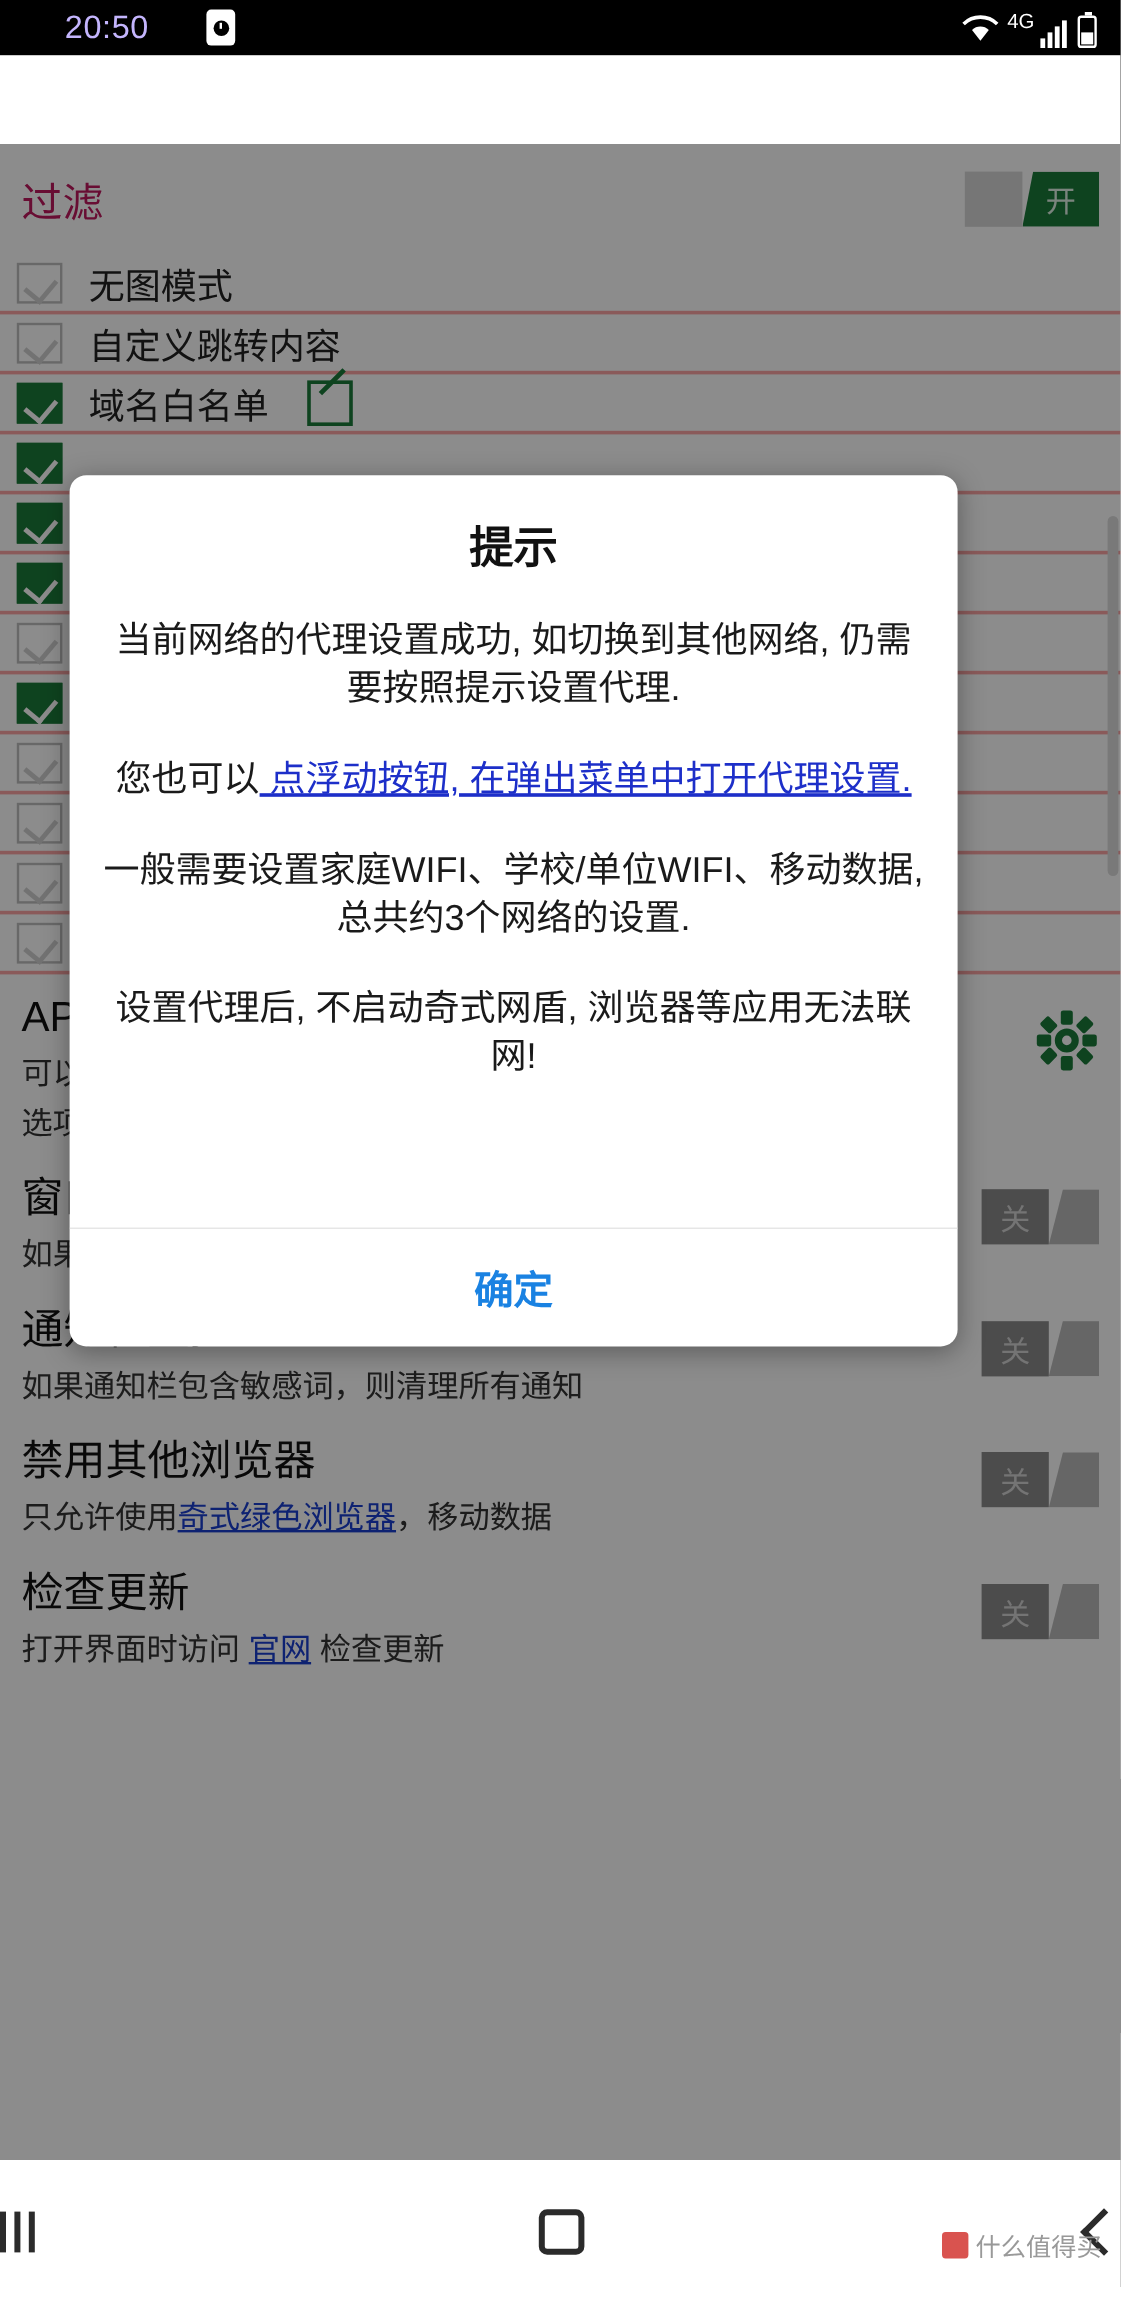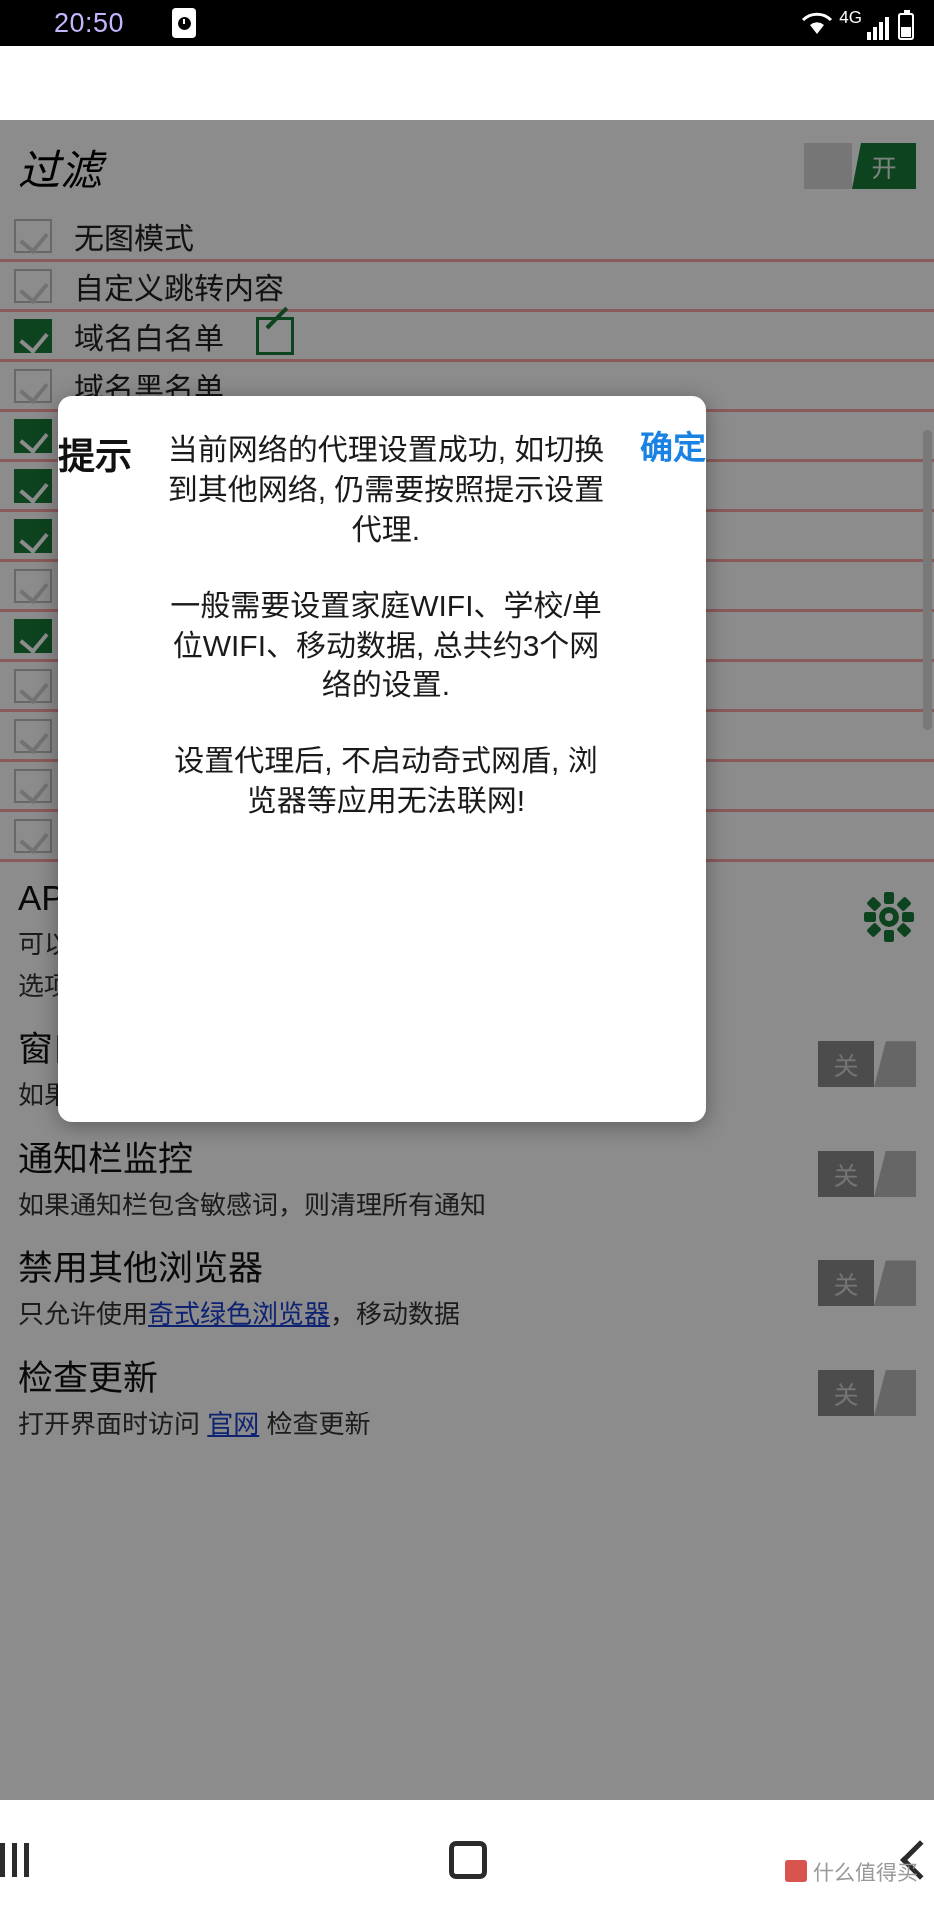--- a/index.html
+++ b/index.html
@@ -91,21 +91,21 @@
   
   .content {
     position: absolute; top: 120px; left: 0;
     width: 934px; height: 1680px;
     background: #fff; overflow: hidden;
   }
   .section-head {
     display: flex; align-items: center;
     padding: 0 18px; height: 92px;
   }
-  .section-head .label { font-size: 42px; color: #000000; font-style: italic; }
+  .section-head .label { font-size: 34px; color: #be185d; }
   .switch {
     margin-left: auto; width: 112px; height: 46px;
     position: relative; display: flex;
   }
   .switch .knob {
     width: 48px; height: 46px; background: #d7d7d7;
   }
   .switch .track-on {
     flex: 1; background: #1b7a3a; color: #dff0e4;
     display: flex; align-items: center; justify-content: center;
@@ -172,24 +172,24 @@
   
   .scrim {
     position: absolute; top: 120px; left: 0;
     width: 934px; height: 1680px;
     background: rgba(0,0,0,0.45);
   }
 
   
   .dialog {
     position: absolute; left: 58px; top: 396px;
-    width: 648px; height: 726px;
+    width: 740px; height: 726px;
     background: #fff; border-radius: 14px;
     box-shadow: 0 4px 22px rgba(0,0,0,.35);
-    display: flex; flex-direction: row;
+    display: flex; flex-direction: column;
     overflow: hidden;
   }
   .dlg-title {
     text-align: center; font-size: 37px; font-weight: bold;
     color: #111; padding-top: 30px;
   }
   .dlg-body {
     flex: 1; padding: 34px 28px 0 28px;
     text-align: center;
   }
@@ -269,24 +269,20 @@
           <div class="lbl">无图模式</div>
         </div>
         <div class="chk-row">
           <div class="chk"></div>
           <div class="lbl">自定义跳转内容</div>
         </div>
         <div class="chk-row">
           <div class="chk on"></div>
           <div class="lbl">域名白名单</div>
           <div class="edit-icon"></div>
-        </div>
-        <div class="chk-row">
-          <div class="chk"></div>
-          <div class="lbl">域名黑名单</div>
         </div>
         <div class="chk-row">
           <div class="chk on"></div>
           <div class="lbl"></div>
         </div>
         <div class="chk-row">
           <div class="chk on"></div>
           <div class="lbl"></div>
         </div>
         <div class="chk-row">
@@ -400,20 +396,23 @@
 
     <div class="scroll-thumb"></div>
   </div>
 
   <div class="scrim"></div>
 
   <div class="dialog">
     <div class="dlg-title">提示</div>
     <div class="dlg-body">
       <div class="dlg-p">当前网络的代理设置成功, 如切换到其他网络, 仍需要按照提示设置代理.</div>
+      <div class="dlg-p">
+        <span>您也可以</span><a href="#"> 点浮动按钮, 在弹出菜单中打开代理设置.</a>
+      </div>
       <div class="dlg-p">一般需要设置家庭WIFI、学校/单位WIFI、移动数据, 总共约3个网络的设置.</div>
       <div class="dlg-p">设置代理后, 不启动奇式网盾, 浏览器等应用无法联网!</div>
     </div>
     <div class="dlg-divider"></div>
     <div class="dlg-btn">确定</div>
   </div>
 
   <div class="navbar">
     <div class="nav-recent">
         <i></i>

